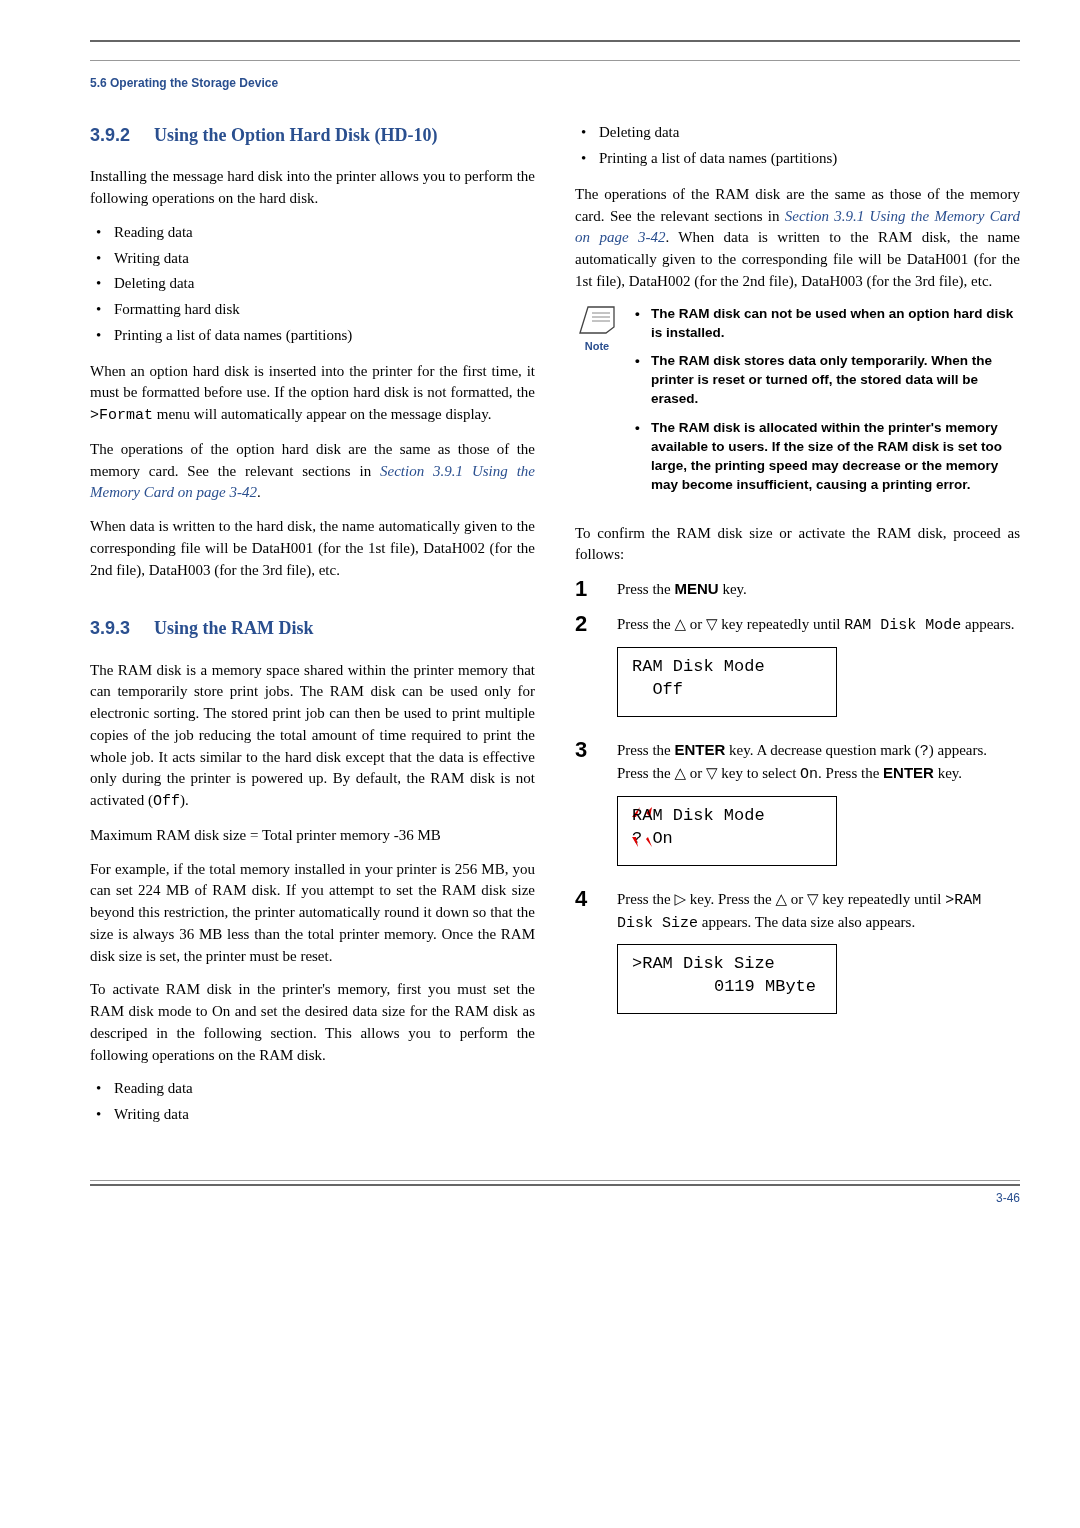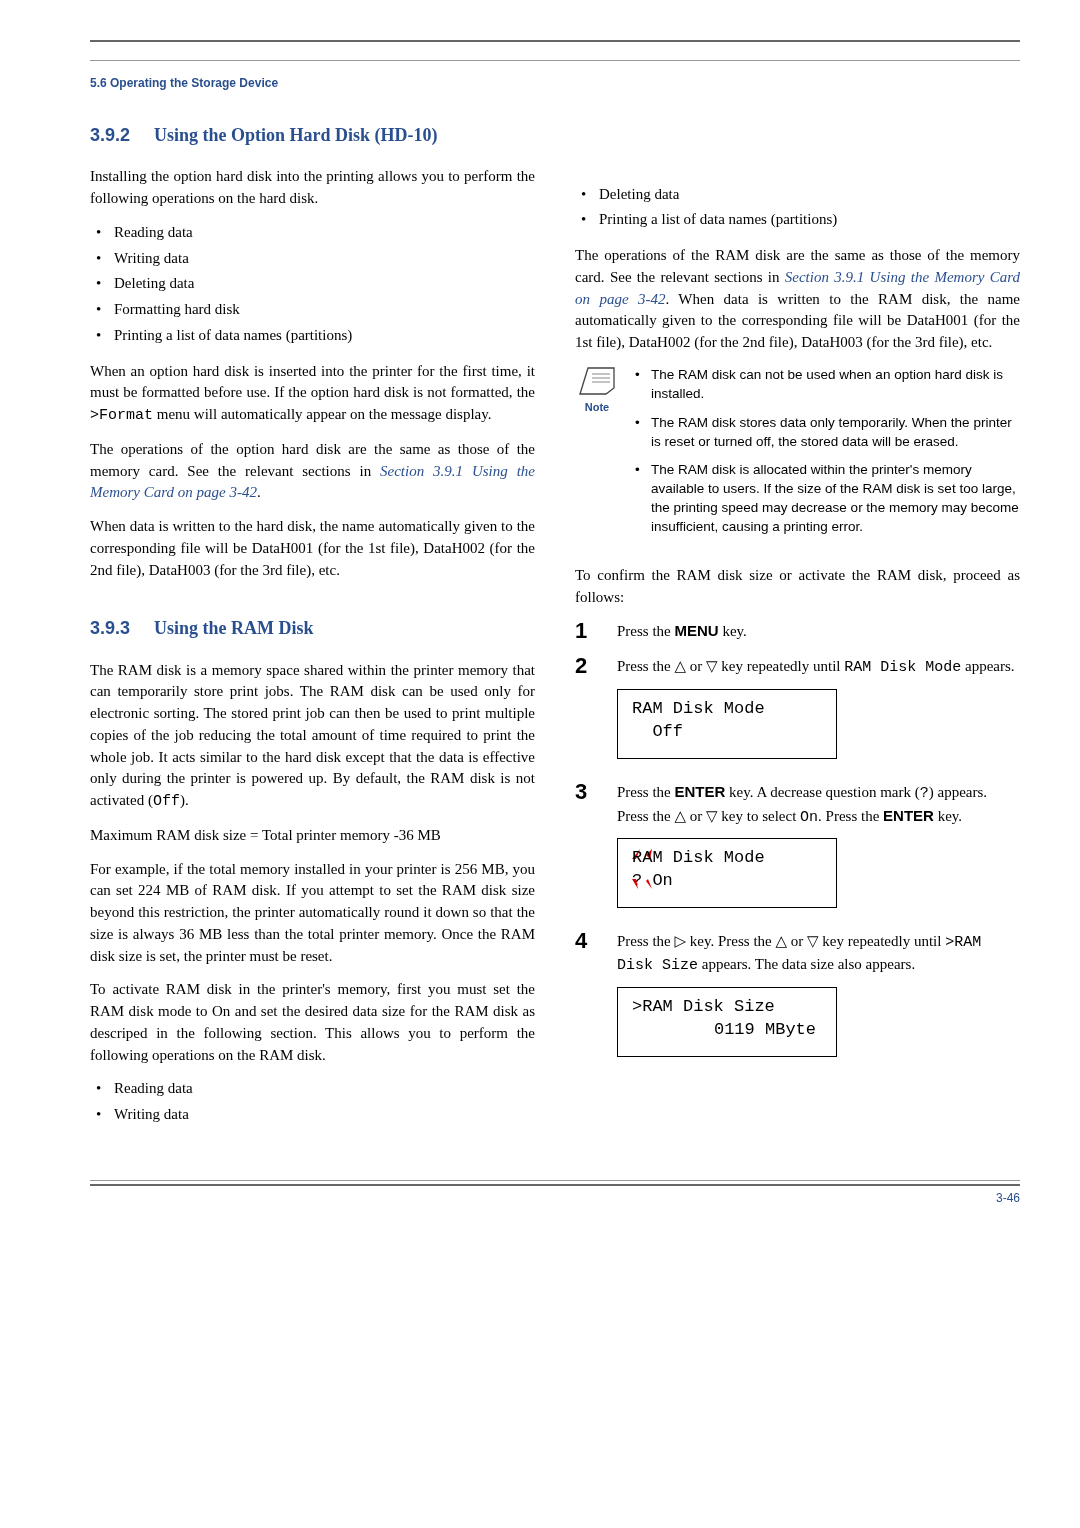--- a/index.html
+++ b/index.html
@@ -24,21 +24,20 @@
   .running-head {
     font-family: Arial, Helvetica, sans-serif;
     font-weight: bold;
     font-size: 12px;
     color: #2a4f8f;
     margin-bottom: 30px;
   }
   .columns {
     display: flex;
     gap: 40px;
-    align-items: center;
   }
   .col {
     flex: 1;
     min-width: 0;
   }
   h2.sect {
     font-family: Arial, Helvetica, sans-serif;
     font-weight: bold;
     color: #2a4f8f;
     font-size: 18px;
@@ -80,21 +79,21 @@
   }
   .note-icon svg { display: block; margin: 0 auto 2px; }
   .note-label {
     font-size: 11px;
     font-weight: bold;
     color: #2a4f8f;
   }
   .note-body {
     flex: 1;
     font-family: Arial, Helvetica, sans-serif;
-    font-weight: normal;
+    font-weight: bold;
     font-size: 13.5px;
     line-height: 1.4;
   }
   .note-body ul { list-style: none; padding: 0; margin: 0; }
   .note-body li { position: relative; padding-left: 20px; margin-bottom: 10px; }
   .note-body li::before { content: "•"; position: absolute; left: 4px; }
   .subhead {
     font-family: Arial, Helvetica, sans-serif;
     font-weight: bold;
     color: #2a4f8f;
@@ -161,21 +160,21 @@
 
 <div class="columns">
 
   <div class="col">
 
     <h2 class="sect">
       <span class="num">3.9.2</span>
       <span class="ttl">Using the Option Hard Disk (HD-10)</span>
     </h2>
 
-    <p class="para">Installing the option hard disk into the printing allows you to perform the following operations on the hard disk.</p>
+    <p class="para">Installing the message hard disk into the printer allows you to perform the following operations on the hard disk.</p>
 
     <ul class="bullets">
       <li>Reading data</li>
       <li>Writing data</li>
       <li>Deleting data</li>
       <li>Formatting hard disk</li>
       <li>Printing a list of data names (partitions)</li>
     </ul>
 
     <p class="para">

